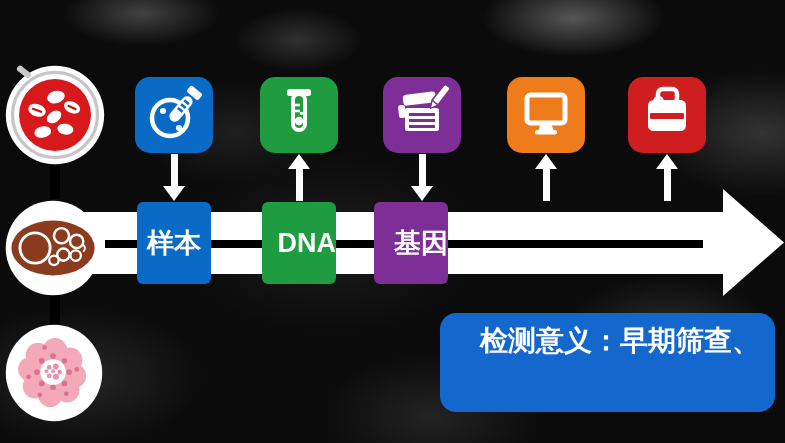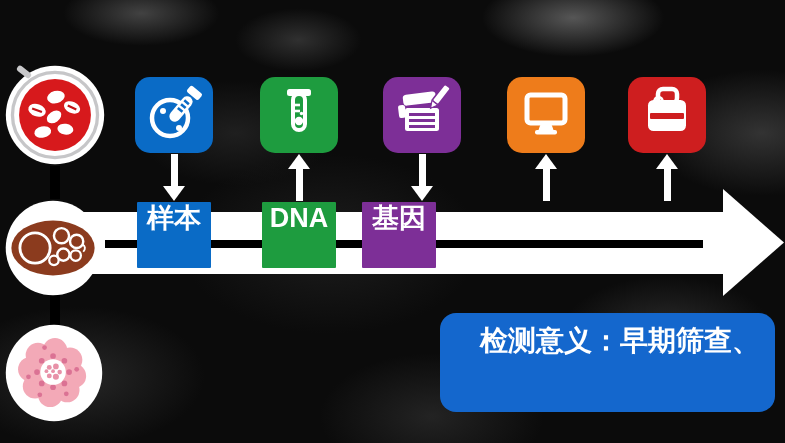--- a/index.html
+++ b/index.html
@@ -23,23 +23,23 @@
   .flow-band{left:55px;top:212px;width:668px;height:62px;background:#fff;}
   .flow-line{left:105px;top:240px;width:598px;height:8px;background:#000;}
   .flow-head{left:723px;top:189px;width:61px;height:107px;background:#fff;
     clip-path:polygon(0 0,100% 50%,0 100%);}
   
   .dash{width:10px;background:#000;left:50px;}
   
   .icon-box{top:77px;width:78px;height:76px;border-radius:15px;}
   .icon-box svg{position:absolute;left:7px;top:6px;}
   
-  .step-label{top:202px;width:74px;height:66px;border-radius:1px;
+  .step-label{top:202px;width:74px;height:82px;border-radius:6px;
     color:#fff;font-weight:bold;font-size:27px;line-height:33px;
-    text-align:center;display:flex;flex-direction:row;justify-content:center;}
+    text-align:center;display:flex;flex-direction:column;justify-content:center;}
   
   .step-arrow{top:154px;width:22px;height:47px;}
   .step-arrow .shaft{position:absolute;left:7.5px;width:7px;background:#fff;}
   .step-arrow.up .shaft{top:13px;height:34px;}
   .step-arrow.down .shaft{top:0;height:34px;}
   .step-arrow .head{position:absolute;left:0;width:0;height:0;
     border-left:11px solid transparent;border-right:11px solid transparent;}
   .step-arrow.up .head{top:0;border-bottom:15px solid #fff;}
   .step-arrow.down .head{bottom:0;border-top:15px solid #fff;}
   
@@ -193,21 +193,21 @@
       <g transform="rotate(38 49 14)">
         <rect x="45.5" y="0" width="7.5" height="21" rx="2" fill="#fff" stroke="currentColor" stroke-width="1.6"></rect>
         <path d="M45.5,21 h7.5 l-3.75,7 z" fill="#fff" stroke="currentColor" stroke-width="1.2"></path>
       </g>
     </svg>
   </div>
   <div class="abs step-arrow down" style="left:411px;">
     <div class="shaft"></div>
       <div class="head"></div>
   </div>
-  <div class="abs step-label" style="left: 362px; background: rgb(125, 47, 151);">
+  <div class="abs step-label" style="left: 374px; background: rgb(125, 47, 151); text-align: right;">
     <span>基因</span>
   </div>
 
   <div class="abs icon-box" style="left: 507px; background: rgb(238, 124, 27); color: rgb(238, 124, 27);">
     <svg width="64" height="64" viewBox="0 0 64 64">
       <rect x="13" y="12" width="38" height="28" rx="3.5" fill="none" stroke="#fff" stroke-width="5"></rect>
       <path d="M27,40 h10 l2.5,7 h-15 z" fill="#fff"></path>
       <rect x="21" y="47" width="22" height="4.5" rx="2" fill="#fff"></rect>
     </svg>
   </div>

